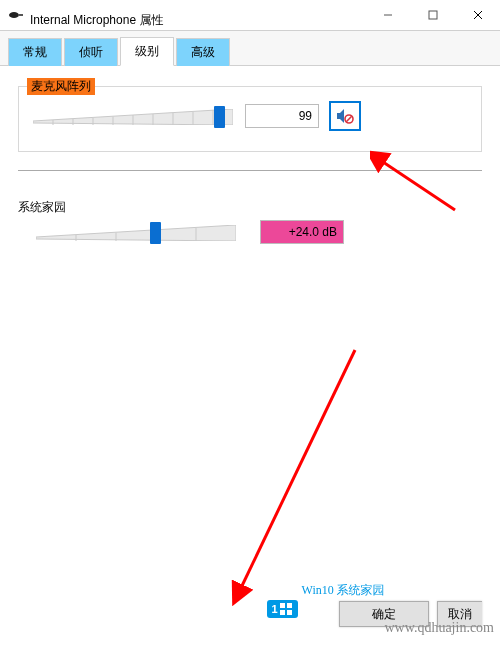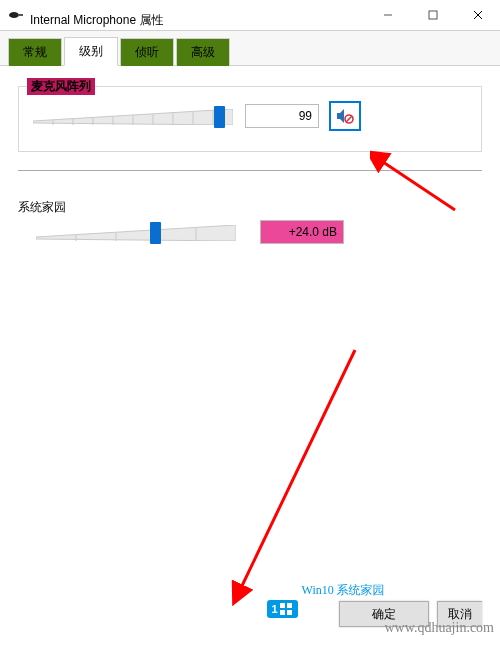--- a/index.html
+++ b/index.html
@@ -56,21 +56,21 @@
     align-items: flex-end;
     border-bottom: 1px solid #d0d0d0;
     background: #f7f7f7;
     height: 28px;
   }
   .tab {
     padding: 5px 14px;
     border: 1px solid #d0d0d0;
     border-bottom: none;
     margin-right: 2px;
-    background: #4d7c0f;
+    background: #7dd3fc;
     font-size: 12px;
     position: relative;
     top: 1px;
   }
   .tab.active {
     background: #fff;
     border-bottom: 1px solid #fff;
     top: 1px;
     z-index: 2;
   }
@@ -80,24 +80,23 @@
   .group {
     border: 1px solid #d8d8d8;
     padding: 14px 14px 20px 14px;
     margin-bottom: 14px;
     position: relative;
   }
   .group-label {
     position: absolute;
     top: -9px;
     left: 8px;
-    background: #be185d;
+    background: #f97316;
     padding: 0 4px;
     font-size: 12px;
-    font-weight: bold;
   }
   .slider-row {
     display: flex;
     align-items: center;
     margin-top: 0;
   }
   .slider-track {
     position: relative;
     width: 200px;
     height: 22px;
@@ -241,22 +240,22 @@
       <svg width="10" height="10">
           <line x1="1" y1="1" x2="9" y2="9" stroke="#000" stroke-width="1"></line>
           <line x1="9" y1="1" x2="1" y2="9" stroke="#000" stroke-width="1"></line>
         </svg>
     </div>
   </div>
 </div>
 
 <div class="tabbar">
   <div class="tab">常规</div>
+  <div class="tab">侦听</div>
   <div class="tab active">级别</div>
-  <div class="tab">侦听</div>
   <div class="tab">高级</div>
 </div>
 
 <div class="content">
 
   <div class="group">
     <span class="group-label">麦克风阵列</span>
     <div class="slider-row">
       <div class="slider-track">
         <svg class="wedge" viewBox="0 0 200 16" preserveAspectRatio="none">

